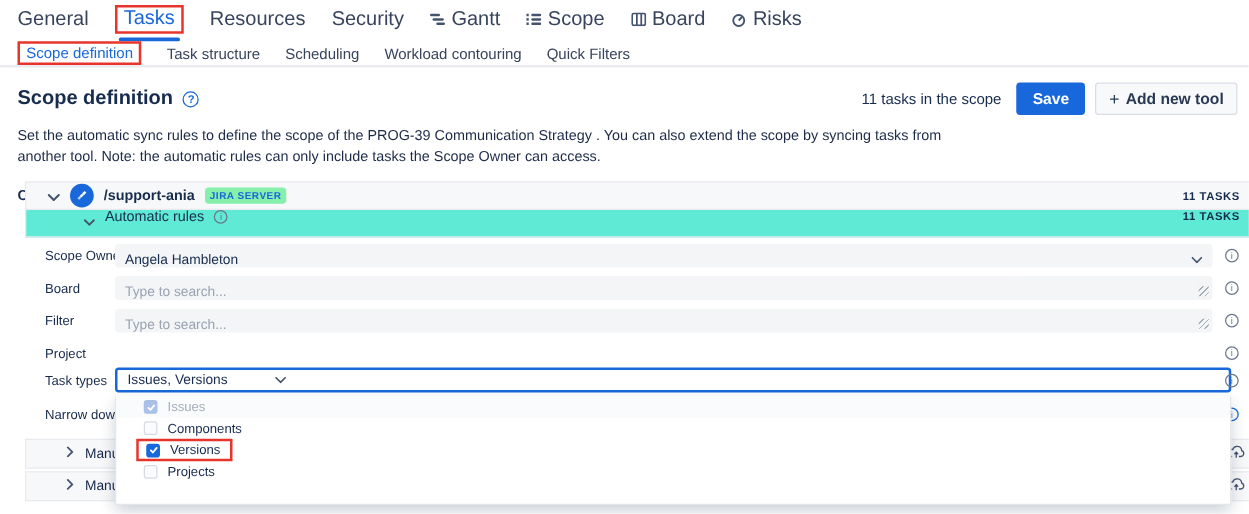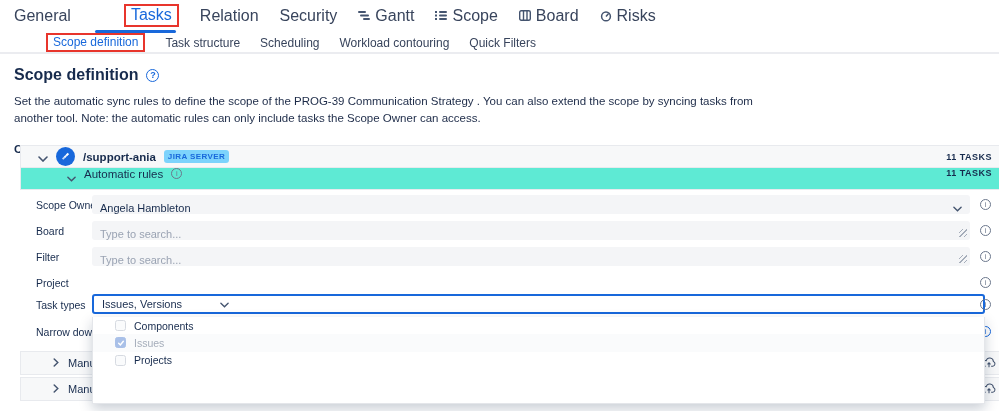--- a/index.html
+++ b/index.html
@@ -6,21 +6,21 @@
   html,body { width:999px; height:411px; background:#fff; overflow:hidden;
     font-family:"Liberation Sans", sans-serif; color:#172B4D; }
   body { position:relative; }
 
   
   .topnav { display:flex; align-items:center; gap:21px; padding:7px 0 0 14px; height:24px;
     font-size:16px; color:#38445C; }
   .nav-item { display:flex; align-items:center; gap:5px; cursor:pointer; white-space:nowrap; }
   .nav-item .ico { display:flex; align-items:center; }
   .nav-item.active { color:#1868DB; position:relative; }
-  .ann-box { border:2px solid #E8352C; padding:0 5px 1px 5px;margin-left:32px; }
+  .ann-box { border:2px solid #E8352C; padding:0 5px 1px 5px; }
   .nav-item.active .underline { position:absolute; left:3px; right:3px; bottom:-6px; height:3px;
     background:#1868DB; border-radius:2px; }
 
   
   .subnav { display:flex; align-items:center; gap:20px; padding:9px 0 0 14px; height:30px;
     font-size:12px; color:#38445C; border-bottom:2px solid #EBECF0; }
   .subnav .nav-item.active { color:#1868DB; }
 
   
   .page-header { display:flex; justify-content:space-between; align-items:center; padding:12px 9px 0 14px; }
@@ -41,21 +41,21 @@
   .description { padding:9px 14px 0; font-size:11.5px; line-height:1.5; color:#1D2B48; }
   .section-title { padding:15px 14px 0; font-size:11.5px; font-weight:700; }
 
   
   .panel { position:absolute; top:145px; left:20px; width:983px; height:290px; }
   .conn-row { height:23px; background:#F7F8F9; border:1px solid #E8EAEE; display:flex;
     align-items:center; gap:8px; padding:0 10px 0 17px; }
   .jira-circle { width:19px; height:19px; border-radius:50%; background:#1868DB; display:flex;
     align-items:center; justify-content:center; }
   .conn-name { font-size:11.5px; font-weight:700; }
-  .badge { background:#7dd3fc; color:#1868DB; font-size:8px; font-weight:700; letter-spacing:.4px;
+  .badge { background:#86efac; color:#1868DB; font-size:8px; font-weight:700; letter-spacing:.4px;
     padding:2px 4px; border-radius:3px; }
   .spacer { flex:1; }
   .tasks-badge { font-size:9px; font-weight:700; letter-spacing:.5px; }
   .rules-row { height:22px; background:#5eead4; border:1px solid #E8EAEE; border-top:none;
     display:flex; align-items:flex-start; gap:8px; padding:0 10px 0 46px; }
   .rules-label { font-size:11.5px; }
   .info-ico { width:11px; height:11px; border-radius:50%; border:1px solid #6B778C; color:#6B778C;
     font-size:7.5px; display:flex; align-items:center; justify-content:center; font-style:normal; }
   .info-ico.blue { border-color:#1868DB; color:#1868DB; }
 
@@ -100,21 +100,21 @@
 </style>
 </head>
 <body>
 
 <div class="topnav">
   <span class="nav-item">General</span>
   <span class="nav-item active">
     <span class="ann-box">Tasks</span>
     <span class="underline"></span>
   </span>
-  <span class="nav-item">Relation</span>
+  <span class="nav-item">Resources</span>
   <span class="nav-item">Security</span>
   <span class="nav-item">
     <span class="ico">
       <svg width="12" height="11" viewBox="0 0 12 11">
           <g fill="#44546F">
         <rect x="0" y="1" width="8" height="2" rx="1"></rect>
         <rect x="2" y="4.5" width="9" height="2" rx="1"></rect>
         <rect x="5" y="8" width="7" height="2" rx="1"></rect>
           </g>
         </svg>
@@ -165,20 +165,28 @@
   <span class="nav-item">Scheduling</span>
   <span class="nav-item">Workload contouring</span>
   <span class="nav-item">Quick Filters</span>
 </div>
 
 <div class="page-header">
   <div class="page-title-wrap">
     <span class="page-title">Scope definition</span>
     <span class="circle-ico">?</span>
   </div>
+  <div class="header-right">
+    <span class="tasks-count">11 tasks in the scope</span>
+    <button class="btn-save">Save</button>
+    <button class="btn-add">
+      <span class="plus-glyph">+</span>
+      <span>Add new tool</span>
+    </button>
+  </div>
 </div>
 
 <div class="description">
   <div>Set the automatic sync rules to define the scope of the PROG-39 Communication Strategy . You can also extend the scope by syncing tasks from</div>
   <div>another tool. Note: the automatic rules can only include tasks the Scope Owner can access.</div>
 </div>
 
 <div class="section-title">Communication Strategy</div>
 
 <div class="panel">
@@ -300,37 +308,47 @@
       <span>
         <svg width="14" height="11" viewBox="0 0 16 12">
           <path d="M4.2 10.2 a3.2 3.2 0 1 1 .6-6.3 A4.2 4.2 0 0 1 13 4.8 a2.8 2.8 0 0 1 -.6 5.4 h-2" fill="none" stroke="#44546F" stroke-width="1.2"></path>
           <path d="M8 11.4 V6.6 M6.3 8.2 L8 6.4 L9.7 8.2" fill="none" stroke="#44546F" stroke-width="1.2"></path>
           </svg>
       </span>
     </span>
   </div>
 
   <div class="dropdown">
-    <div class="dd-option">
-      <span class="opt-inner">
-        <span class="cbx"></span>
-        <span>Components</span>
-      </span>
-    </div>
     <div class="dd-option disabled">
       <span class="opt-inner">
         <span class="cbx checked-disabled">
           <svg width="8" height="8" viewBox="0 0 12 12">
               <path d="M2.5 6.5 L5 9 L9.5 3.5" stroke="#fff" stroke-width="2.2" fill="none" stroke-linecap="round"></path>
             </svg>
         </span>
         <span>Issues</span>
       </span>
     </div>
     <div class="dd-option">
       <span class="opt-inner">
         <span class="cbx"></span>
+        <span>Components</span>
+      </span>
+    </div>
+    <div class="dd-option">
+      <span class="opt-inner annotated">
+        <span class="cbx checked">
+          <svg width="8" height="8" viewBox="0 0 12 12">
+              <path d="M2.5 6.5 L5 9 L9.5 3.5" stroke="#fff" stroke-width="2.2" fill="none" stroke-linecap="round"></path>
+            </svg>
+        </span>
+        <span>Versions</span>
+      </span>
+    </div>
+    <div class="dd-option">
+      <span class="opt-inner">
+        <span class="cbx"></span>
         <span>Projects</span>
       </span>
     </div>
   </div>
 
 </div>
 
 </body></html>

